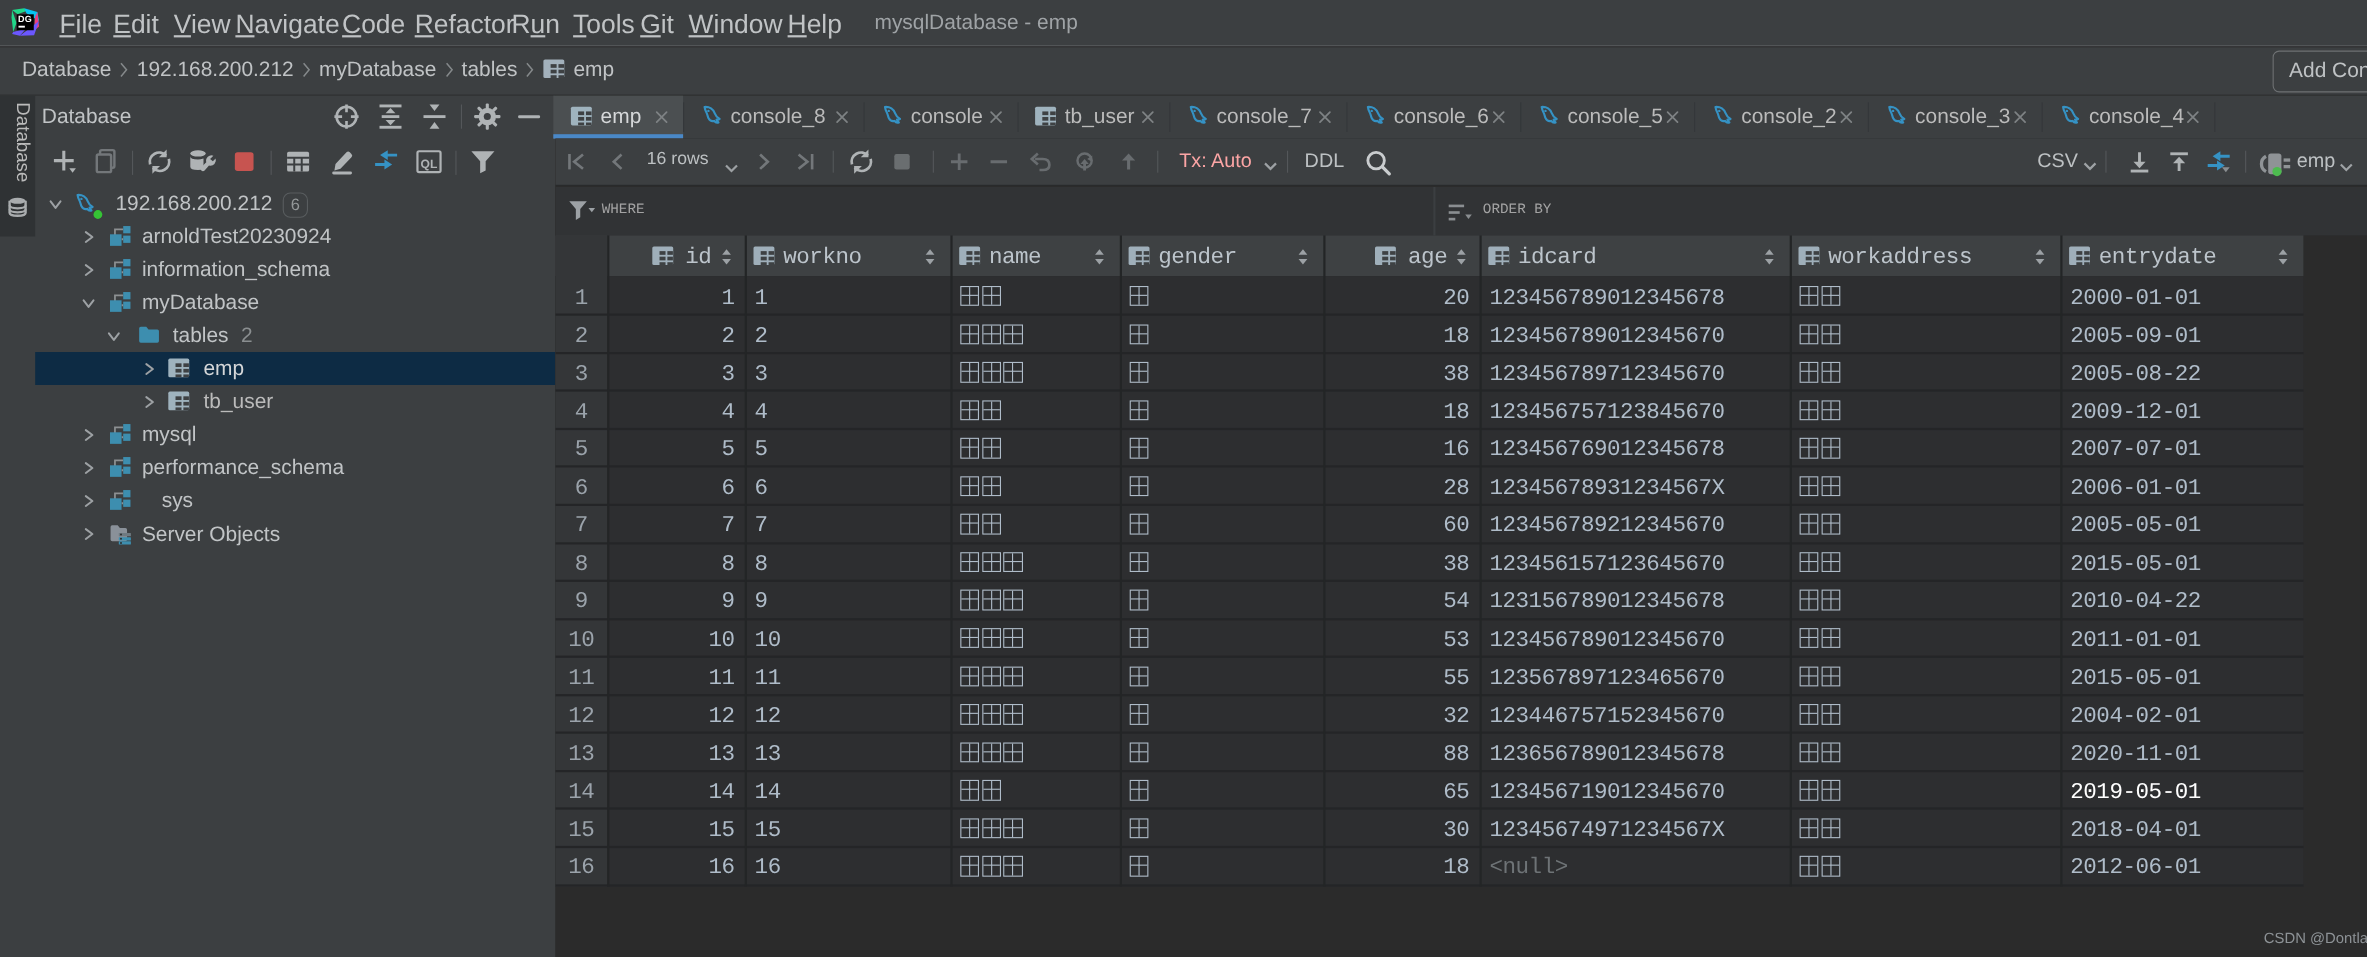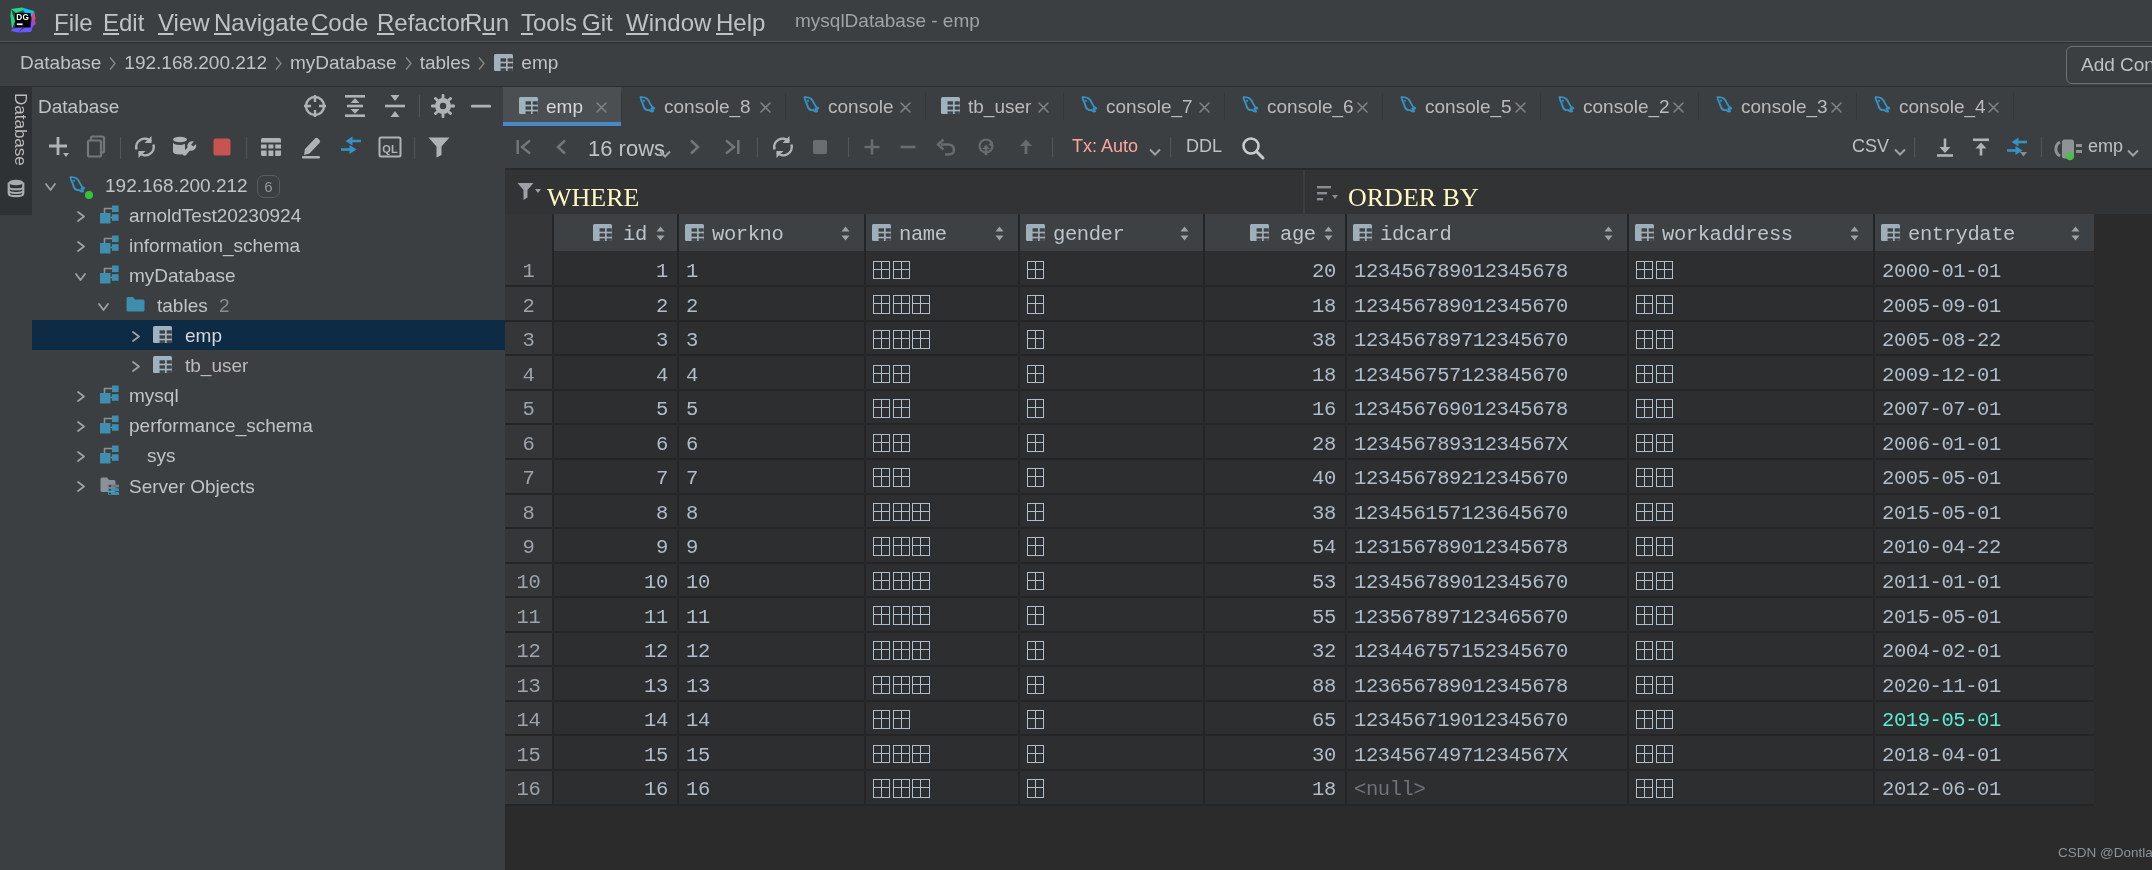--- a/index.html
+++ b/index.html
@@ -8,21 +8,21 @@
 #crumbs{left:0;top:43px;width:2152px;height:44px;background:#3C3F41;border-bottom:1px solid #2C2E2F}
 .crumbtxt{font-size:19px;color:#C0C3C5}
 #leftbg{left:0;top:87px;width:505px;height:783px;background:#3C3F41}
 #stripe{left:0;top:87px;width:32px;height:128px;background:#2F3234}
 #stripetext{left:2px;top:93px;width:28px;height:90px;color:#BBBBBB;font-size:17px;writing-mode:vertical-rl;text-orientation:sideways}
 #main{left:505px;top:87px;width:1647px;height:783px;background:#2B2B2B}
 #tabbar{left:505px;top:87px;width:1647px;height:39px;background:#3C3F41}
 .tabtxt{position:absolute;top:8px;font-size:19px;color:#BFC2C4;white-space:pre}
 #toolbar2{left:505px;top:126px;width:1647px;height:43px;background:#3C3F41;border-bottom:1px solid #27292A}
 #whererow{left:505px;top:170px;width:1647px;height:44px;background:#313335}
-.wheretxt{position:absolute;font-family:Liberation Serif, serif;font-size:26px;color:#fef9c3}
+.wheretxt{position:absolute;font-family:Liberation Mono, monospace;font-size:13px;color:#a3a3a3}
 #gridhead{left:505px;top:214px;width:1589px;height:37px;background:#3E4143}
 .htxt{font-family:"Liberation Mono",monospace;font-size:20.5px;letter-spacing:-0.42px;color:#BCC4CB}
 .vline{position:absolute;background:#232526;width:2px}
 .toolsep{position:absolute;width:1px;background:#54575A}
 .gutter{position:absolute;font-family:"Liberation Mono",monospace;font-size:20.5px;letter-spacing:-0.42px;color:#9BA3AB;text-align:center}
 .cell{position:absolute;font-family:"Liberation Mono",monospace;font-size:20.5px;letter-spacing:-0.42px;color:#AFBCC9;white-space:pre}
 .treelbl{position:absolute;font-size:19px;color:#C1C4C6;white-space:pre}
 .cj{display:inline-block;width:17.4px;height:18.6px;border:1.3px solid;margin-right:2.2px;vertical-align:-2.5px;background:linear-gradient(currentColor,currentColor) 50% 0/1.3px 100% no-repeat,linear-gradient(currentColor,currentColor) 0 46%/100% 1.3px no-repeat}
 </style></head>
 <body>
@@ -409,21 +409,21 @@
 <div class="abs" style="left:552px;top:137px"><svg width="20" height="20" viewBox="0 0 20 20" style="">
         <path d="M13,3.5 L6,10 L13,16.5" fill="none" stroke="#73777A" stroke-width="2.4"></path>
       </svg></div>
 <div class="abs" style="left:684px;top:137px"><svg width="20" height="20" viewBox="0 0 20 20" style="">
         <path d="M7,3.5 L14,10 L7,16.5" fill="none" stroke="#73777A" stroke-width="2.4"></path>
       </svg></div>
 <div class="abs" style="left:722px;top:137px"><svg width="20" height="20" viewBox="0 0 20 20" style="">
         <rect x="15.1" y="3" width="2.4" height="14" fill="#73777A"></rect>
         <path d="M4,3.5 L12,10 L4,16.5" fill="none" stroke="#73777A" stroke-width="2.4"></path>
       </svg></div>
-<div class="abs" style="left:588px;top:136px;font-size:22px;color:#BDC1C3">16 rows</div>
+<div class="abs" style="left:588px;top:136px;font-size:16px;color:#BDC1C3">16 rows</div>
 <div class="abs" style="left:658px;top:145px"><svg width="14" height="10" viewBox="0 0 14 10" style="">
         <path d="M2,2.5 L7,7.5 L12,2.5" fill="none" stroke="#9DA1A4" stroke-width="2"></path>
       </svg></div>
 <div class="toolsep" style="left:757px;top:137px;height:20px"></div>
 <div class="toolsep" style="left:848px;top:137px;height:20px"></div>
 <div class="toolsep" style="left:1052px;top:137px;height:20px"></div>
 <div class="toolsep" style="left:1170px;top:137px;height:20px"></div>
 <div class="toolsep" style="left:1914px;top:137px;height:20px"></div>
 <div class="toolsep" style="left:2041px;top:137px;height:20px"></div>
 <div class="abs" style="left:770px;top:134px"><svg width="26" height="26" viewBox="0 0 26 26" style="">
@@ -684,21 +684,21 @@
 <div class="abs cell" style="left:1312px;top:432.7px;color:#AFBCC9">28</div>
 <div class="abs cell" style="left:1354px;top:432.7px;color:#AFBCC9">12345678931234567X</div>
 <div class="abs cell" style="left:1636px;top:432.7px;color:#AFBCC9"><span class="cj"></span><span class="cj"></span></div>
 <div class="abs cell" style="left:1882px;top:432.7px;color:#AFBCC9">2006-01-01</div>
 <div class="abs" style="left:505px;top:458.0px;width:1589px;height:2px;background:#242527"></div>
 <div class="abs gutter" style="left:505px;top:467.3px;width:47px">7</div>
 <div class="abs cell" style="left:656px;top:467.3px;color:#AFBCC9">7</div>
 <div class="abs cell" style="left:686px;top:467.3px;color:#AFBCC9">7</div>
 <div class="abs cell" style="left:873px;top:467.3px;color:#AFBCC9"><span class="cj"></span><span class="cj"></span></div>
 <div class="abs cell" style="left:1027px;top:467.3px;color:#AFBCC9"><span class="cj"></span></div>
-<div class="abs cell" style="left:1312px;top:467.3px;color:#AFBCC9">40</div>
+<div class="abs cell" style="left:1312px;top:467.3px;color:#AFBCC9">60</div>
 <div class="abs cell" style="left:1354px;top:467.3px;color:#AFBCC9">123456789212345670</div>
 <div class="abs cell" style="left:1636px;top:467.3px;color:#AFBCC9"><span class="cj"></span><span class="cj"></span></div>
 <div class="abs cell" style="left:1882px;top:467.3px;color:#AFBCC9">2005-05-01</div>
 <div class="abs" style="left:505px;top:492.5px;width:1589px;height:2px;background:#242527"></div>
 <div class="abs gutter" style="left:505px;top:501.8px;width:47px">8</div>
 <div class="abs cell" style="left:656px;top:501.8px;color:#AFBCC9">8</div>
 <div class="abs cell" style="left:686px;top:501.8px;color:#AFBCC9">8</div>
 <div class="abs cell" style="left:873px;top:501.8px;color:#AFBCC9"><span class="cj"></span><span class="cj"></span><span class="cj"></span></div>
 <div class="abs cell" style="left:1027px;top:501.8px;color:#AFBCC9"><span class="cj"></span></div>
 <div class="abs cell" style="left:1312px;top:501.8px;color:#AFBCC9">38</div>
@@ -757,21 +757,21 @@
 <div class="abs cell" style="left:1882px;top:674.6px;color:#AFBCC9">2020-11-01</div>
 <div class="abs" style="left:505px;top:699.9px;width:1589px;height:2px;background:#242527"></div>
 <div class="abs gutter" style="left:505px;top:709.2px;width:47px">14</div>
 <div class="abs cell" style="left:644px;top:709.2px;color:#AFBCC9">14</div>
 <div class="abs cell" style="left:686px;top:709.2px;color:#AFBCC9">14</div>
 <div class="abs cell" style="left:873px;top:709.2px;color:#AFBCC9"><span class="cj"></span><span class="cj"></span></div>
 <div class="abs cell" style="left:1027px;top:709.2px;color:#AFBCC9"><span class="cj"></span></div>
 <div class="abs cell" style="left:1312px;top:709.2px;color:#AFBCC9">65</div>
 <div class="abs cell" style="left:1354px;top:709.2px;color:#AFBCC9">123456719012345670</div>
 <div class="abs cell" style="left:1636px;top:709.2px;color:#AFBCC9"><span class="cj"></span><span class="cj"></span></div>
-<div class="abs cell" style="left:1882px;top:709.2px;color:#5eead4">2019-05-01</div>
+<div class="abs cell" style="left:1882px;top:709.2px;color:#ffffff">2019-05-01</div>
 <div class="abs" style="left:505px;top:734.4px;width:1589px;height:2px;background:#242527"></div>
 <div class="abs gutter" style="left:505px;top:743.7px;width:47px">15</div>
 <div class="abs cell" style="left:644px;top:743.7px;color:#AFBCC9">15</div>
 <div class="abs cell" style="left:686px;top:743.7px;color:#AFBCC9">15</div>
 <div class="abs cell" style="left:873px;top:743.7px;color:#AFBCC9"><span class="cj"></span><span class="cj"></span><span class="cj"></span></div>
 <div class="abs cell" style="left:1027px;top:743.7px;color:#AFBCC9"><span class="cj"></span></div>
 <div class="abs cell" style="left:1312px;top:743.7px;color:#AFBCC9">30</div>
 <div class="abs cell" style="left:1354px;top:743.7px;color:#AFBCC9">12345674971234567X</div>
 <div class="abs cell" style="left:1636px;top:743.7px;color:#AFBCC9"><span class="cj"></span><span class="cj"></span></div>
 <div class="abs cell" style="left:1882px;top:743.7px;color:#AFBCC9">2018-04-01</div>

